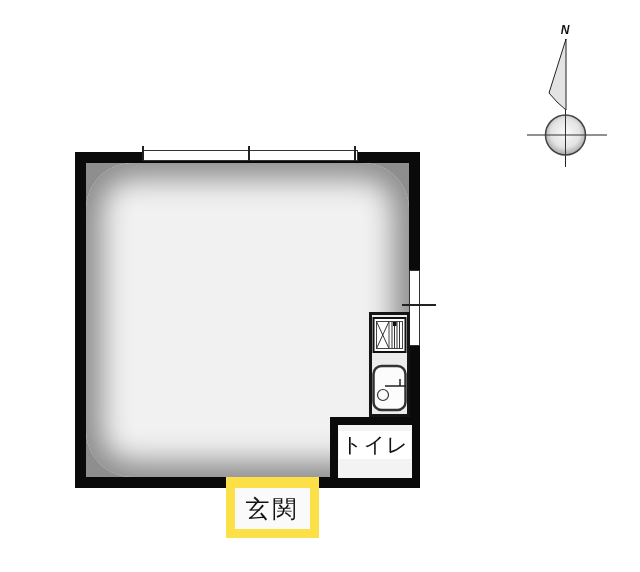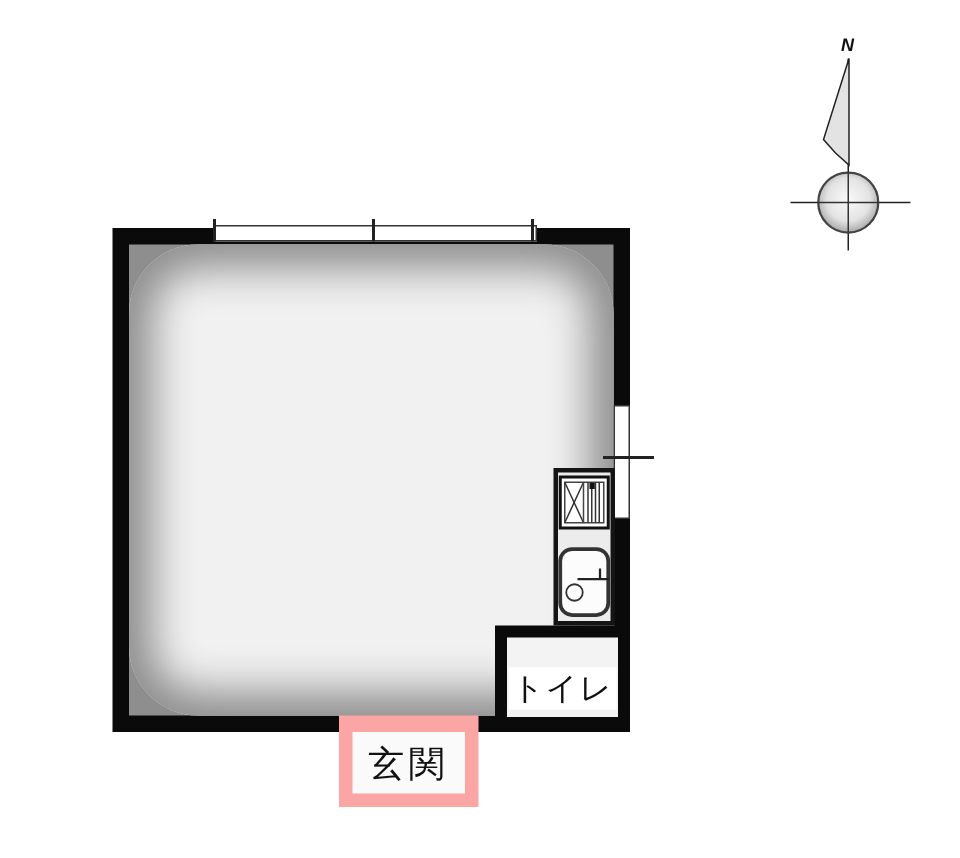--- a/index.html
+++ b/index.html
@@ -66,31 +66,31 @@
   .toilet {
     position: absolute; left: 330px; top: 417px;
     width: 90px; height: 71px;
     background: #0a0a0a;
   }
   .toilet-inner {
     position: absolute; left: 8px; top: 8px; right: 8px; bottom: 10px;
     background: #f3f3f3;
   }
   .toilet-label {
-    position: absolute; left: 1px; right: 1px; top: 20px; height: 28px;
+    position: absolute; left: 1px; right: 1px; top: 6px; height: 28px;
     background: #ffffff;
     display: flex; align-items: center; justify-content: center;
     font-size: 21px; color: #111; letter-spacing: 1px;
   }
 
   
   .genkan {
     position: absolute; left: 226px; top: 477px;
     width: 93px; height: 61px;
-    background: #fca5a5;
+    background: #fde047;
   }
   .genkan-inner {
     position: absolute; left: 9px; top: 11px; right: 9px; bottom: 9px;
     background: #fafafa;
     display: flex; align-items: center; justify-content: center;
     font-size: 24px; color: #111; letter-spacing: 3px;
   }
 
   
   .compass { position: absolute; left: 515px; top: 12px; }

